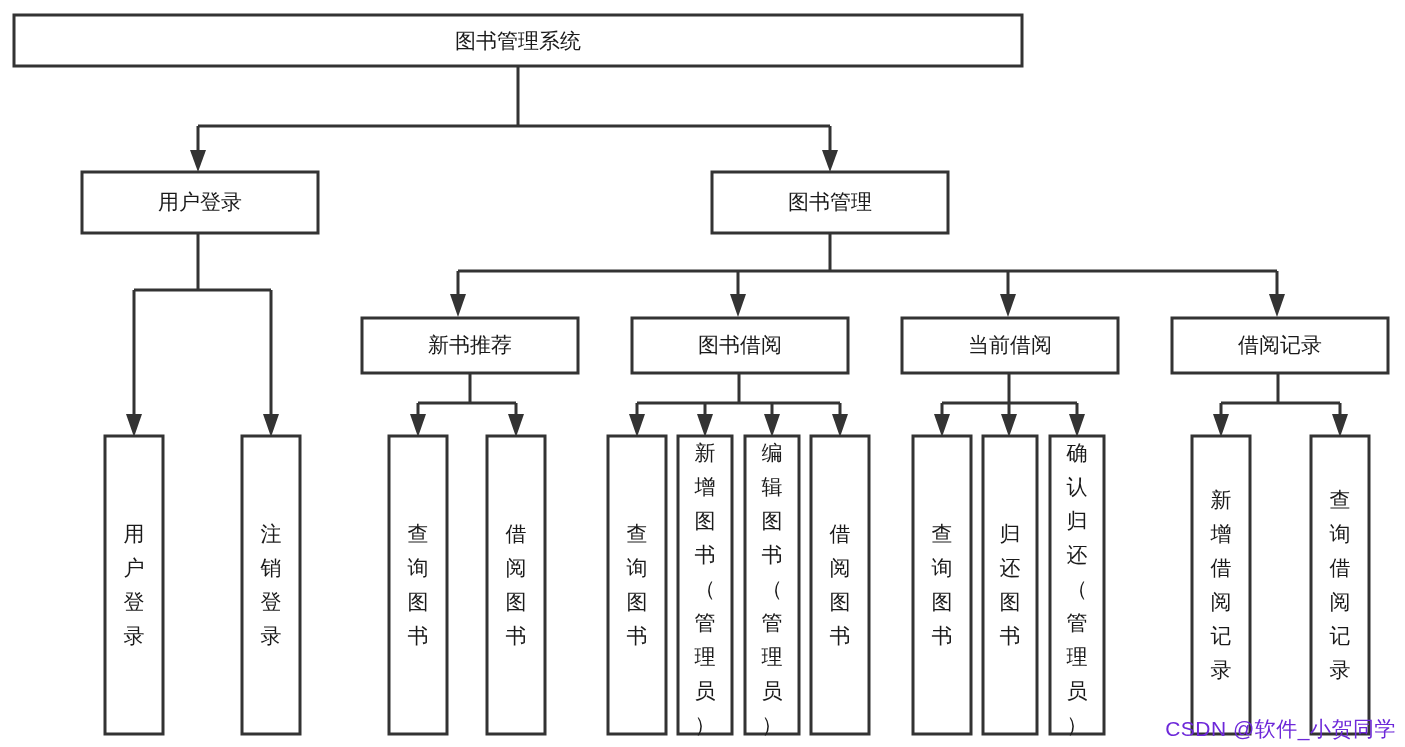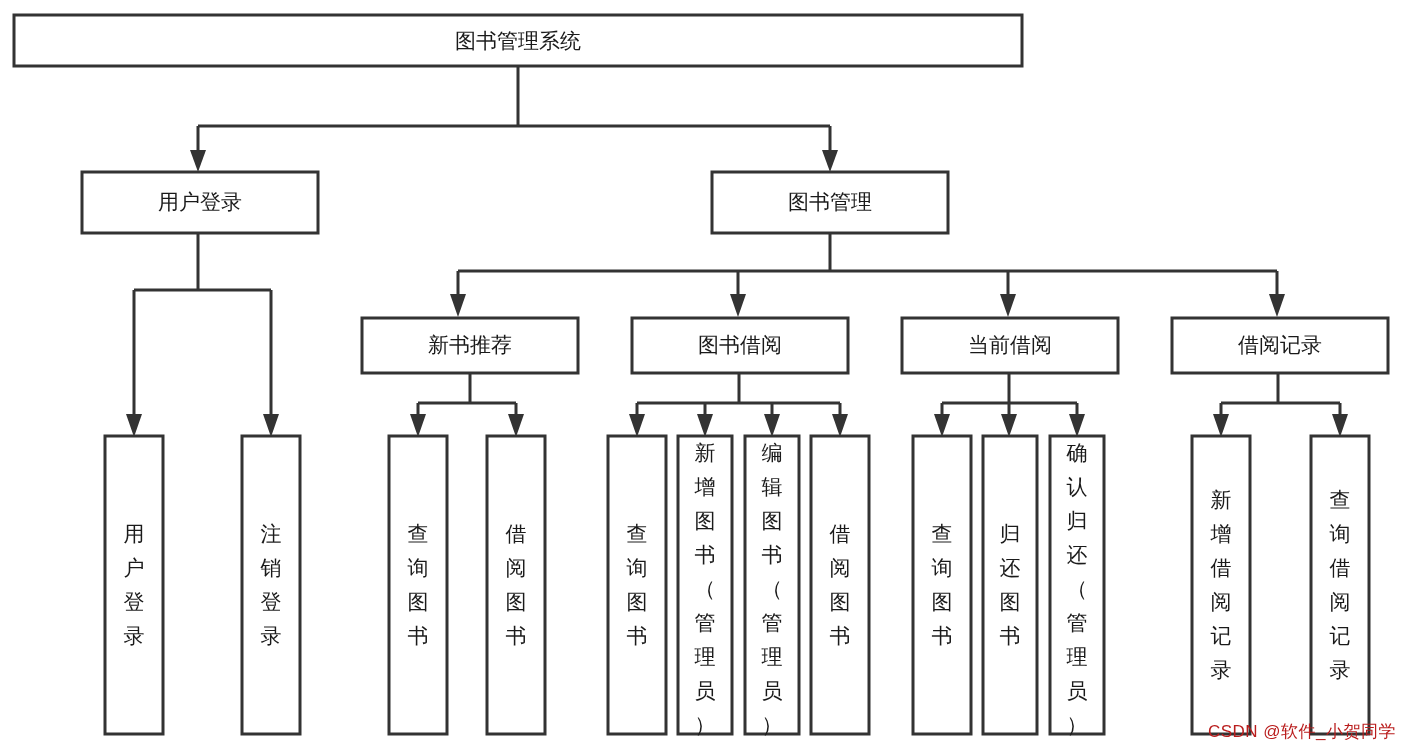--- a/index.html
+++ b/index.html
@@ -16,21 +16,21 @@
   }
   .node-text-v{
     fill:#1a1a1a;font-family:"Liberation Sans","DejaVu Sans",sans-serif;
     font-size:21px;text-anchor:middle;
   }
   .conn{stroke:#333333;stroke-width:3;fill:none;}
   .arrow-head{fill:#333333;stroke:none;}
   .watermark{
     position:absolute;right:9px;bottom:4px;
     font-family:"Liberation Sans","DejaVu Sans",sans-serif;
-    font-size:17px;color:#b91c1c;white-space:nowrap;
+    font-size:21px;color:#6d28d9;white-space:nowrap;
     letter-spacing:0.5px;pointer-events:none;
   }
 </style>
 </head>
 <body>
 
 <div id="diagram-root">
   <svg class="diagram" viewBox="0 0 1405 747">
 
     <defs>

